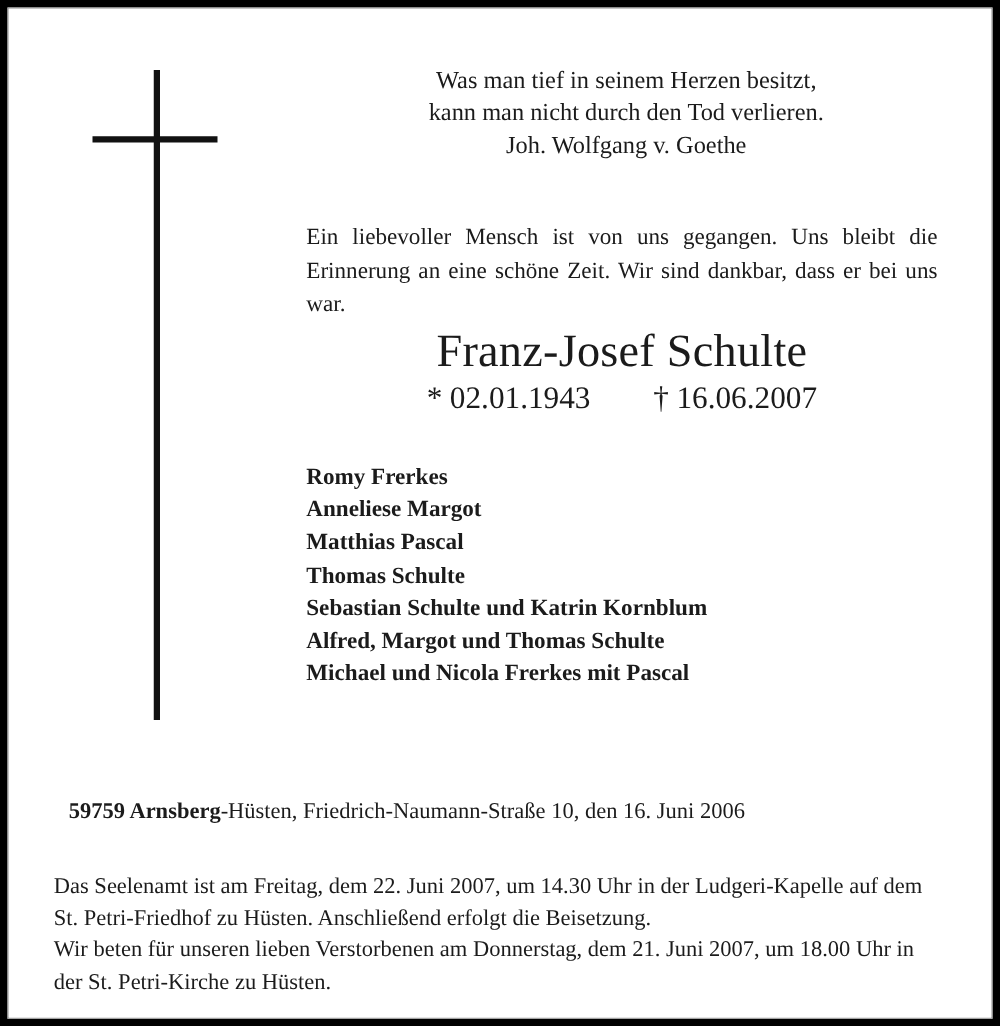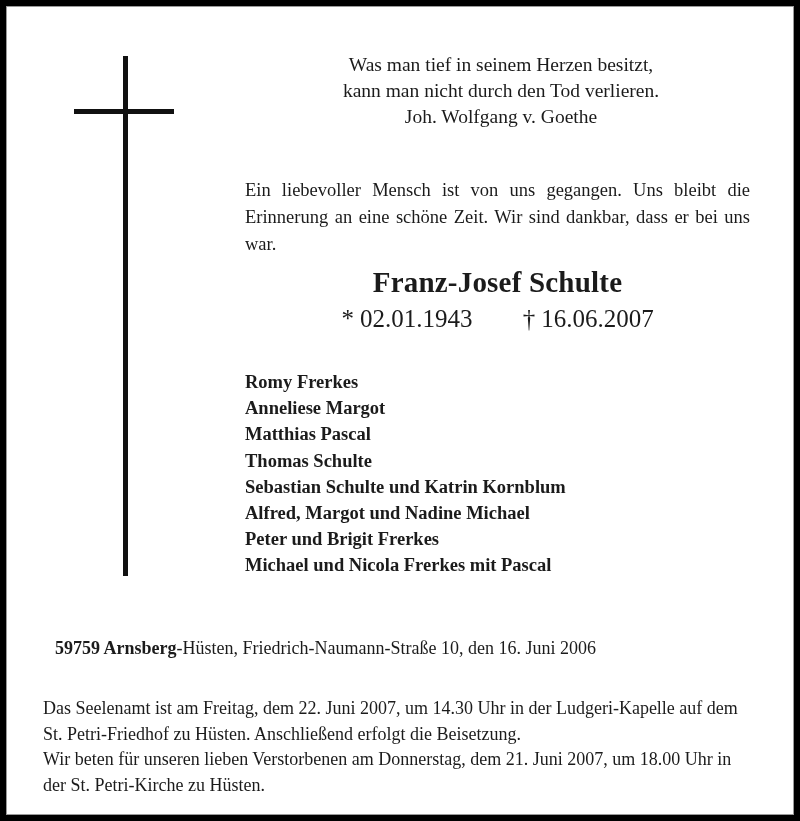--- a/index.html
+++ b/index.html
@@ -89,22 +89,22 @@
   
   .name-block {
     position: absolute;
     left: 238px;
     top: 258px;
     width: 505px;
     text-align: center;
   }
   .deceased-name {
     display: block;
-    font-size: 29px;
-    font-weight: bold;
+    font-size: 37px;
+    font-weight: normal;
     letter-spacing: 0.2px;
     line-height: 34px;
   }
   .dates {
     display: block;
     margin-top: 8px;
     font-size: 25px;
     line-height: 24px;
   }
   .dates .birth { margin-right: 44px; }
@@ -181,22 +181,21 @@
           </span>
         </span>
       </div>
 
       <ul class="mourners">
         <li>Romy Frerkes</li>
         <li>Anneliese Margot</li>
         <li>Matthias Pascal</li>
         <li>Thomas Schulte</li>
         <li>Sebastian Schulte und Katrin Kornblum</li>
-        <li>Alfred, Margot und Nadine Michael</li>
-        <li>Peter und Brigit Frerkes</li>
+        <li>Alfred, Margot und Thomas Schulte</li>
         <li>Michael und Nicola Frerkes mit Pascal</li>
       </ul>
 
       <div class="address">
         <span class="place">59759 Arnsberg</span><span>-Hüsten, Friedrich-Naumann-Straße 10, den 16. Juni 2006</span>
       </div>
 
       <div class="service">
         <p>Das Seelenamt ist am Freitag, dem 22. Juni 2007, um 14.30 Uhr in der Ludgeri-Kapelle auf dem St. Petri-Friedhof zu Hüsten. Anschließend erfolgt die Beisetzung.</p>
         <p>Wir beten für unseren lieben Verstorbenen am Donnerstag, dem 21. Juni 2007, um 18.00 Uhr in der St. Petri-Kirche zu Hüsten.</p>

